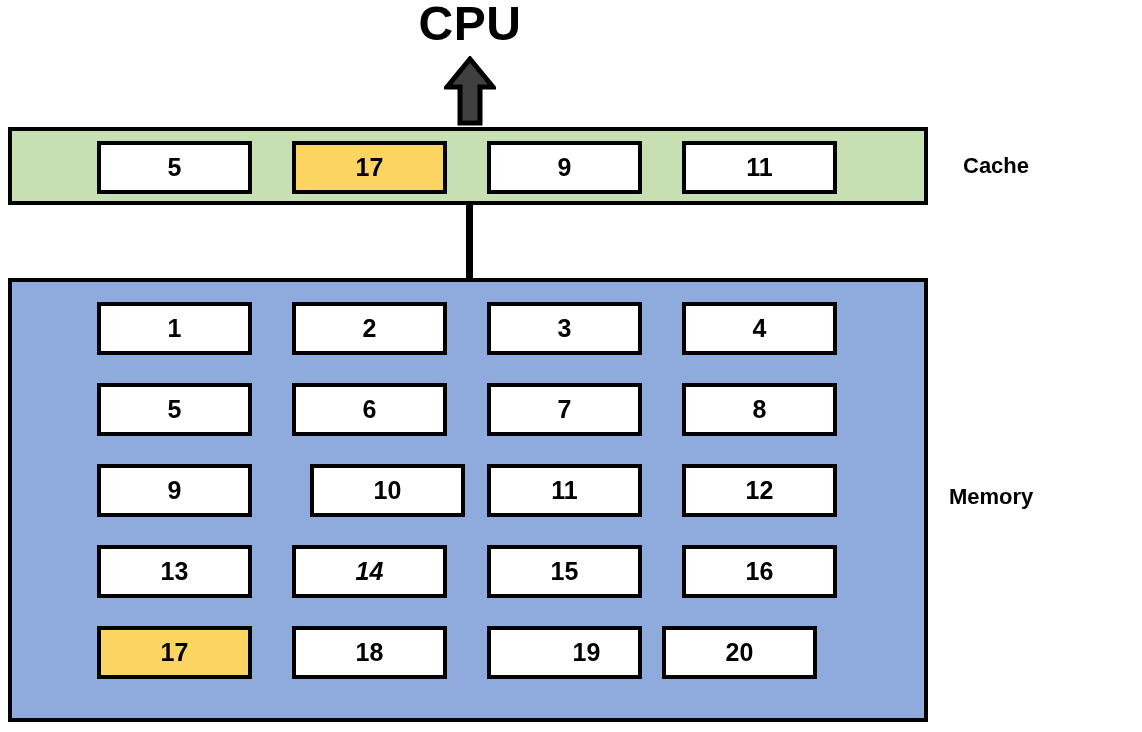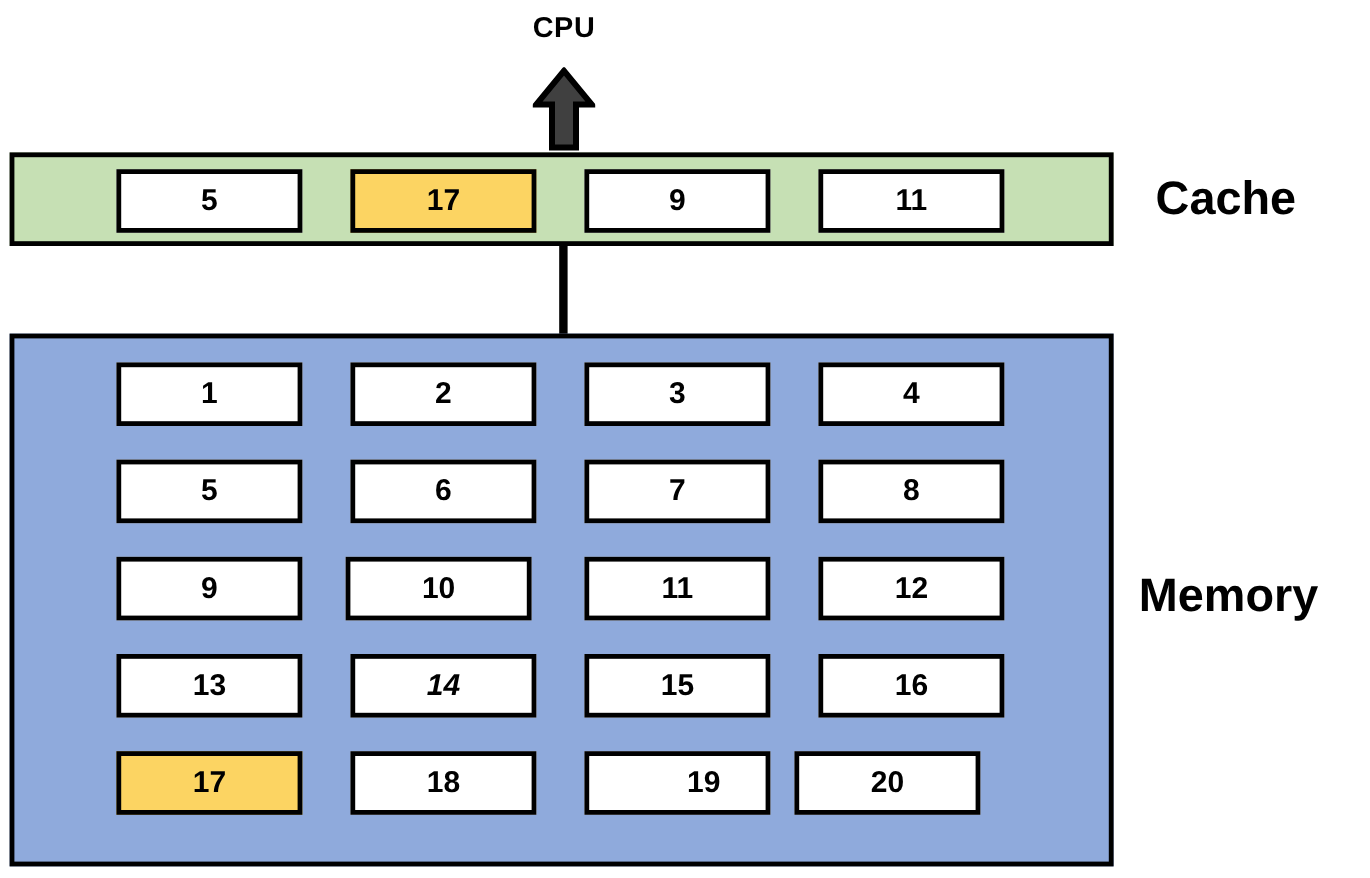--- a/index.html
+++ b/index.html
@@ -24,21 +24,21 @@
     height: 732px;
   }
 
   
   .cpu-label {
     position: absolute;
     left: 370px;
     top: 4px;
     width: 200px;
     text-align: center;
-    font-size: 24px;
+    font-size: 48px;
     font-weight: bold;
     letter-spacing: 0.5px;
     line-height: 40px;
   }
 
   
   .cpu-arrow {
     position: absolute;
     left: 444px;
     top: 56px;
@@ -95,21 +95,21 @@
     font-weight: bold;
     line-height: 1;
   }
   .cell.highlight {
     background: #fcd462;
   }
 
   
   .side-label {
     position: absolute;
-    font-size: 39px;
+    font-size: 22px;
     font-weight: bold;
     line-height: 40px;
     white-space: nowrap;
   }
   .label-cache { left: 963px; top: 146px; }
   .label-memory { left: 949px; top: 477px; }
 </style>
 </head>
 <body>
 
@@ -139,21 +139,21 @@
       <div class="cell" style="left: 682px; top: 141px;">11</div>
       <div class="cell" style="left: 97px; top: 302px;">1</div>
       <div class="cell" style="left: 292px; top: 302px;">2</div>
       <div class="cell" style="left: 487px; top: 302px;">3</div>
       <div class="cell" style="left: 682px; top: 302px;">4</div>
       <div class="cell" style="left: 97px; top: 383px;">5</div>
       <div class="cell" style="left: 292px; top: 383px;">6</div>
       <div class="cell" style="left: 487px; top: 383px;">7</div>
       <div class="cell" style="left: 682px; top: 383px;">8</div>
       <div class="cell" style="left: 97px; top: 464px;">9</div>
-      <div class="cell" style="left: 288px; top: 464px; text-align: right;">10</div>
+      <div class="cell" style="left: 310px; top: 464px; text-align: right;">10</div>
       <div class="cell" style="left: 487px; top: 464px;">11</div>
       <div class="cell" style="left: 682px; top: 464px; text-align: right;">12</div>
       <div class="cell" style="left: 97px; top: 545px;">13</div>
       <div class="cell" style="left: 292px; top: 545px; font-style: italic;">14</div>
       <div class="cell" style="left: 487px; top: 545px;">15</div>
       <div class="cell" style="left: 682px; top: 545px;">16</div>
       <div class="cell highlight" style="left: 97px; top: 626px;">17</div>
       <div class="cell" style="left: 292px; top: 626px;">18</div>
       <div class="cell" style="left: 487px; top: 626px; padding-left: 44px;">19</div>
       <div class="cell" style="left: 662px; top: 626px;">20</div>

